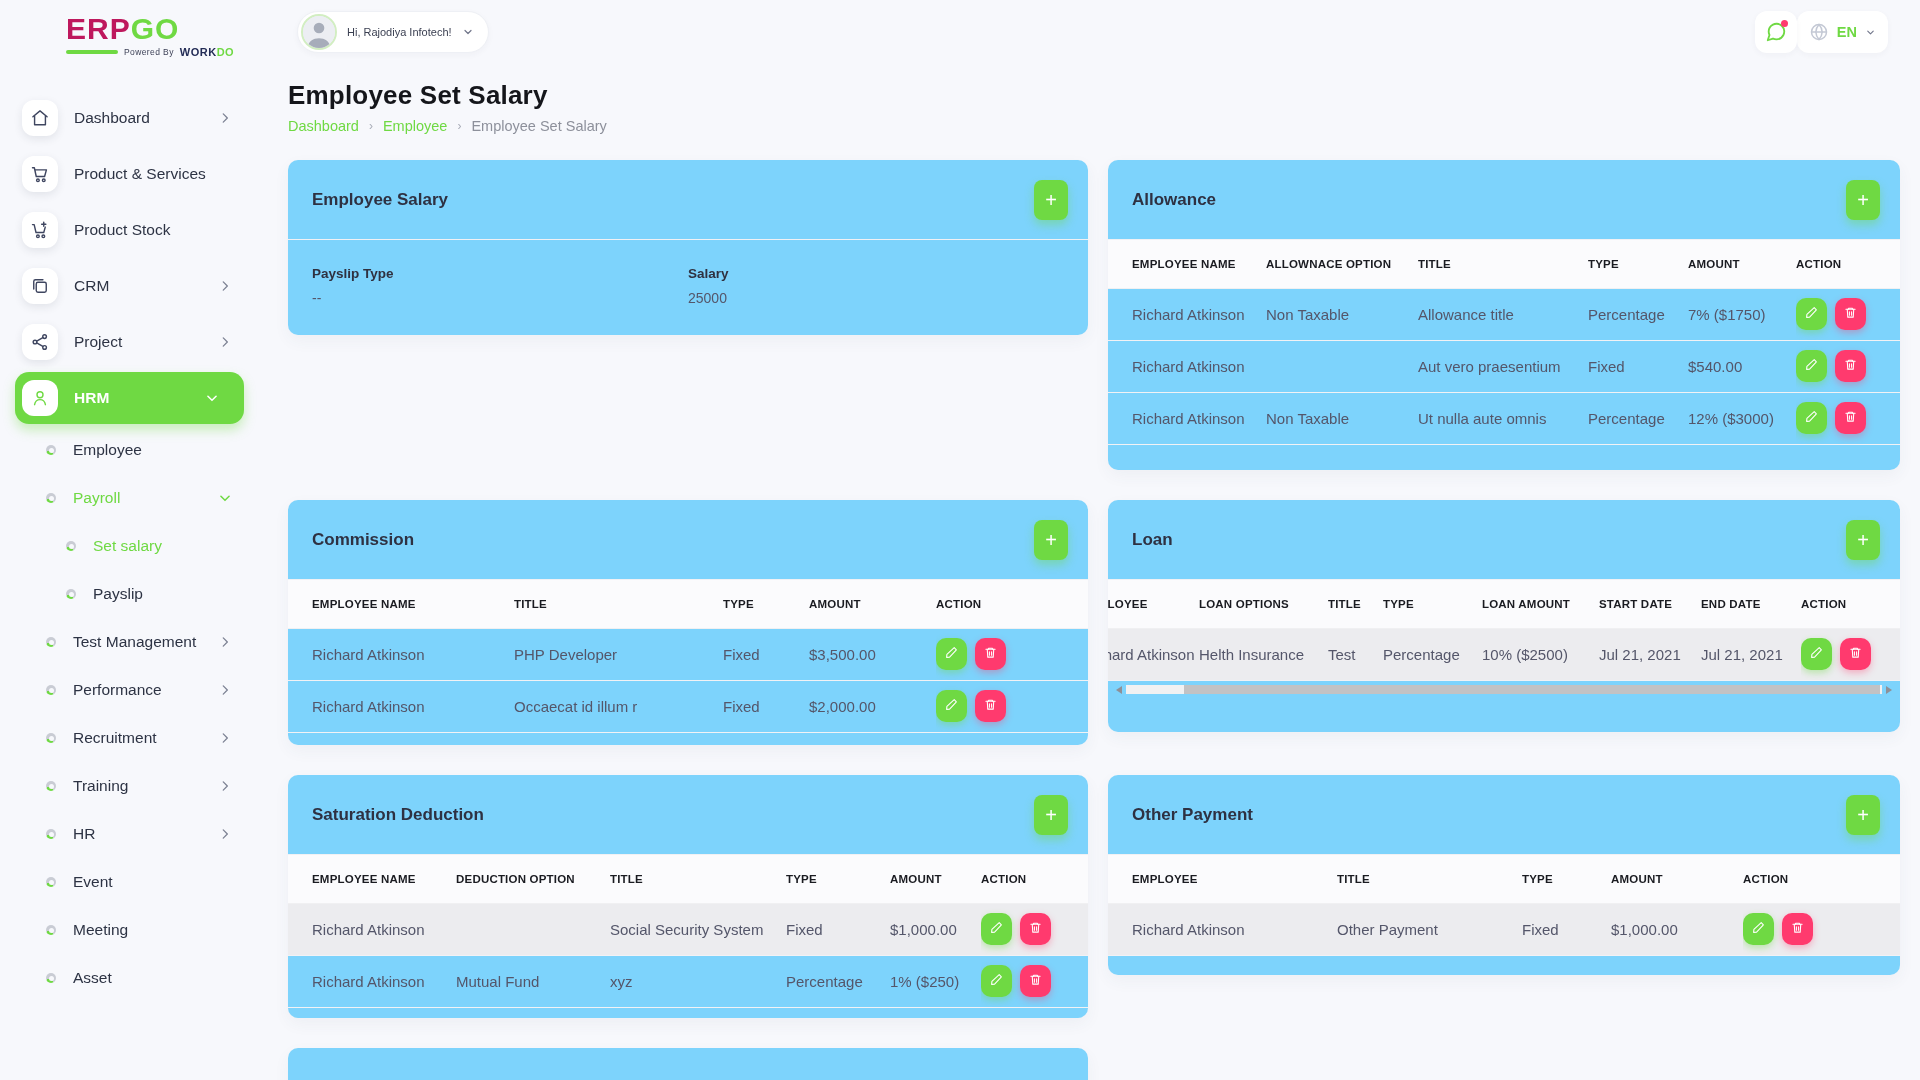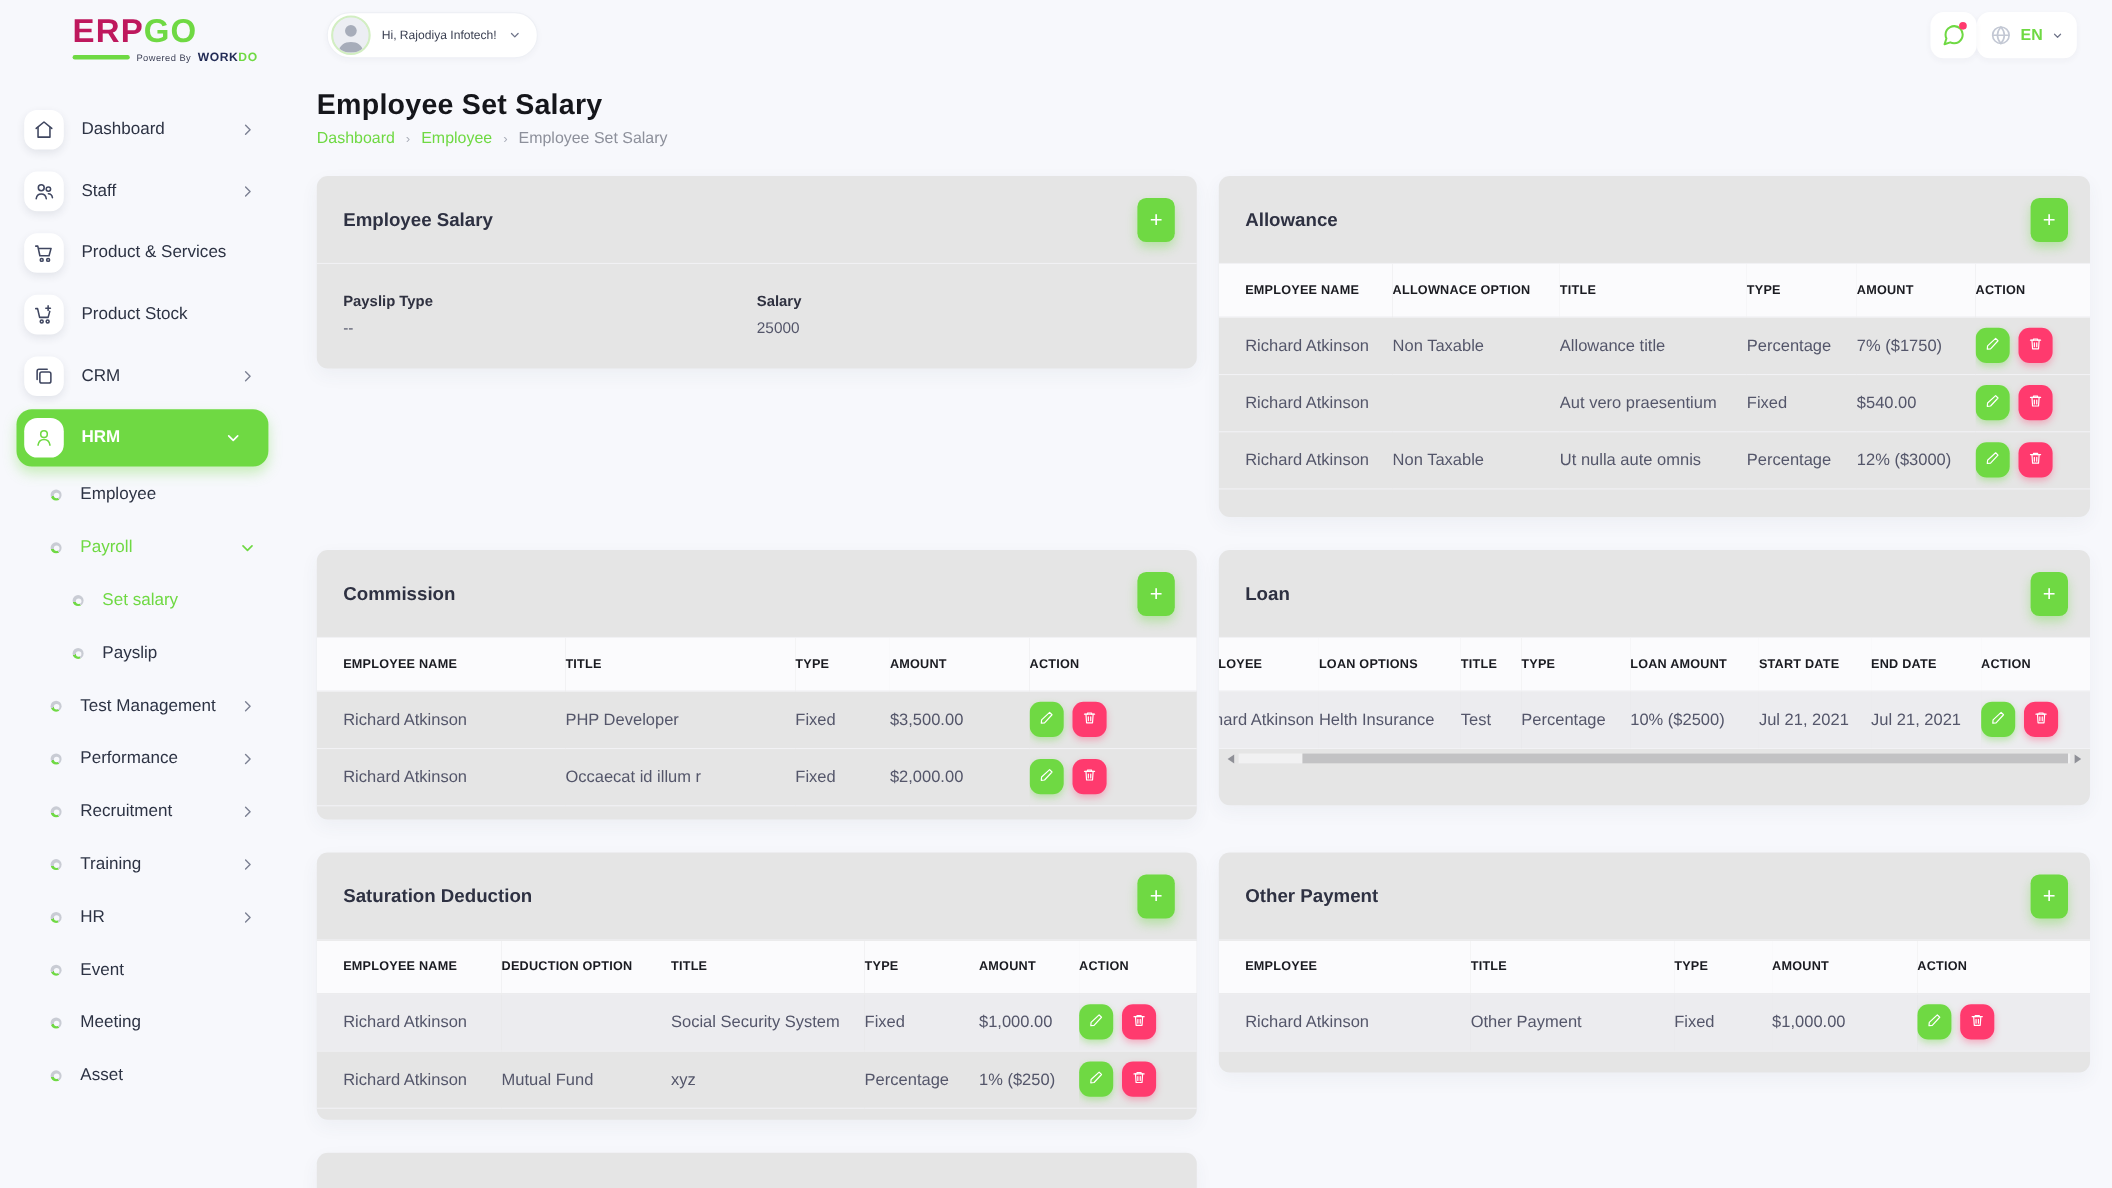--- a/index.html
+++ b/index.html
@@ -57,21 +57,21 @@
   .page-head { margin:16px 0 0 288px; }
   .page-title { font-size:26px; font-weight:700; color:#15161b; letter-spacing:.2px; }
   .breadcrumb { margin-top:7px; font-size:14.5px; display:flex; align-items:center; gap:10px; }
   .bc-link { color:#6fd943; cursor:pointer; }
   .bc-sep { color:#a9adb8; font-size:12px; }
   .bc-current { color:#8d909b; }
 
   
   .content { margin:26px 20px 0 288px; display:grid; grid-template-columns:800px 792px; column-gap:20px; row-gap:30px;
              grid-template-rows:310px 245px 243px auto; align-items:start; }
-  .card { background:#e5e5e5; border-radius:10px; box-shadow:0 6px 16px rgba(60,70,100,.05); overflow:hidden; }
+  .card { background:#7dd3fc; border-radius:10px; box-shadow:0 6px 16px rgba(60,70,100,.05); overflow:hidden; }
   .card-head { height:80px; display:flex; align-items:center; padding:0 20px 0 24px; position:relative; border-bottom:1px solid #f1f1f4; }
   .card-title { font-size:17px; font-weight:700; color:#2e3142; }
   .btn-plus { position:absolute; right:20px; top:20px; width:34px; height:40px; background:#6fd943; border:none; border-radius:8px;
               color:#fff; font-size:20px; line-height:1; display:flex; align-items:center; justify-content:center; cursor:pointer;
               box-shadow:0 5px 10px rgba(111,217,67,.4); }
 
   #card-employee-salary { height:175px; grid-column:1; grid-row:1; }
   #card-allowance       { height:310px; grid-column:2; grid-row:1; }
   #card-commission      { height:245px; grid-column:1; grid-row:2; }
   #card-loan            { height:232px; grid-column:2; grid-row:2; }
@@ -128,36 +128,20 @@
         <span class="nav-label">Dashboard</span>
         <span class="chev">
           <svg width="14" height="14" viewBox="0 0 24 24" fill="none" stroke="currentColor" stroke-width="2.2" stroke-linecap="round" stroke-linejoin="round">
             <polyline points="9 5 16 12 9 19"></polyline>
           </svg>
         </span>
       </div>
       <div class="nav-item">
         <span class="icon-box">
           <svg width="20" height="20" viewBox="0 0 24 24" fill="none" stroke-width="1.7" stroke-linecap="round" stroke-linejoin="round">
-            <circle cx="9" cy="8" r="3.2"></circle>
-            <path d="M3.5 20c.5-3.6 2.8-5.2 5.5-5.2s5 1.6 5.5 5.2"></path>
-            <circle cx="16.8" cy="9.5" r="2.4"></circle>
-            <path d="M16.8 14.6c2.2.1 3.9 1.5 4.4 4.2"></path>
-          </svg>
-        </span>
-        <span class="nav-label">Staff</span>
-        <span class="chev">
-          <svg width="14" height="14" viewBox="0 0 24 24" fill="none" stroke="currentColor" stroke-width="2.2" stroke-linecap="round" stroke-linejoin="round">
-            <polyline points="9 5 16 12 9 19"></polyline>
-          </svg>
-        </span>
-      </div>
-      <div class="nav-item">
-        <span class="icon-box">
-          <svg width="20" height="20" viewBox="0 0 24 24" fill="none" stroke-width="1.7" stroke-linecap="round" stroke-linejoin="round">
             <circle cx="9.5" cy="19.5" r="1.6"></circle>
             <circle cx="16.5" cy="19.5" r="1.6"></circle>
             <path d="M3 4.5h2.2L7.5 15h10l2.2-8H6"></path>
           </svg>
         </span>
         <span class="nav-label">Product &amp; Services</span>
       </div>
       <div class="nav-item">
         <span class="icon-box">
           <svg width="20" height="20" viewBox="0 0 24 24" fill="none" stroke-width="1.7" stroke-linecap="round" stroke-linejoin="round">
@@ -171,20 +155,36 @@
         <span class="nav-label">Product Stock</span>
       </div>
       <div class="nav-item">
         <span class="icon-box">
           <svg width="20" height="20" viewBox="0 0 24 24" fill="none" stroke-width="1.7" stroke-linecap="round" stroke-linejoin="round">
             <rect x="7.5" y="7.5" width="12" height="12" rx="2"></rect>
             <path d="M4.5 15.5v-9a2 2 0 0 1 2-2h9"></path>
           </svg>
         </span>
         <span class="nav-label">CRM</span>
+        <span class="chev">
+          <svg width="14" height="14" viewBox="0 0 24 24" fill="none" stroke="currentColor" stroke-width="2.2" stroke-linecap="round" stroke-linejoin="round">
+            <polyline points="9 5 16 12 9 19"></polyline>
+          </svg>
+        </span>
+      </div>
+      <div class="nav-item">
+        <span class="icon-box">
+          <svg width="20" height="20" viewBox="0 0 24 24" fill="none" stroke-width="1.7" stroke-linecap="round" stroke-linejoin="round">
+            <circle cx="6" cy="12" r="2.2"></circle>
+            <circle cx="17.5" cy="5.5" r="2.2"></circle>
+            <circle cx="17.5" cy="18.5" r="2.2"></circle>
+            <path d="M8.1 10.9l7.3-4.2M8.1 13.1l7.3 4.2"></path>
+          </svg>
+        </span>
+        <span class="nav-label">Project</span>
         <span class="chev">
           <svg width="14" height="14" viewBox="0 0 24 24" fill="none" stroke="currentColor" stroke-width="2.2" stroke-linecap="round" stroke-linejoin="round">
             <polyline points="9 5 16 12 9 19"></polyline>
           </svg>
         </span>
       </div>
       <div class="nav-item active">
         <span class="icon-box">
           <svg width="20" height="20" viewBox="0 0 24 24" fill="none" stroke-width="1.7" stroke-linecap="round" stroke-linejoin="round">
             <circle cx="12" cy="8" r="3.6"></circle>

